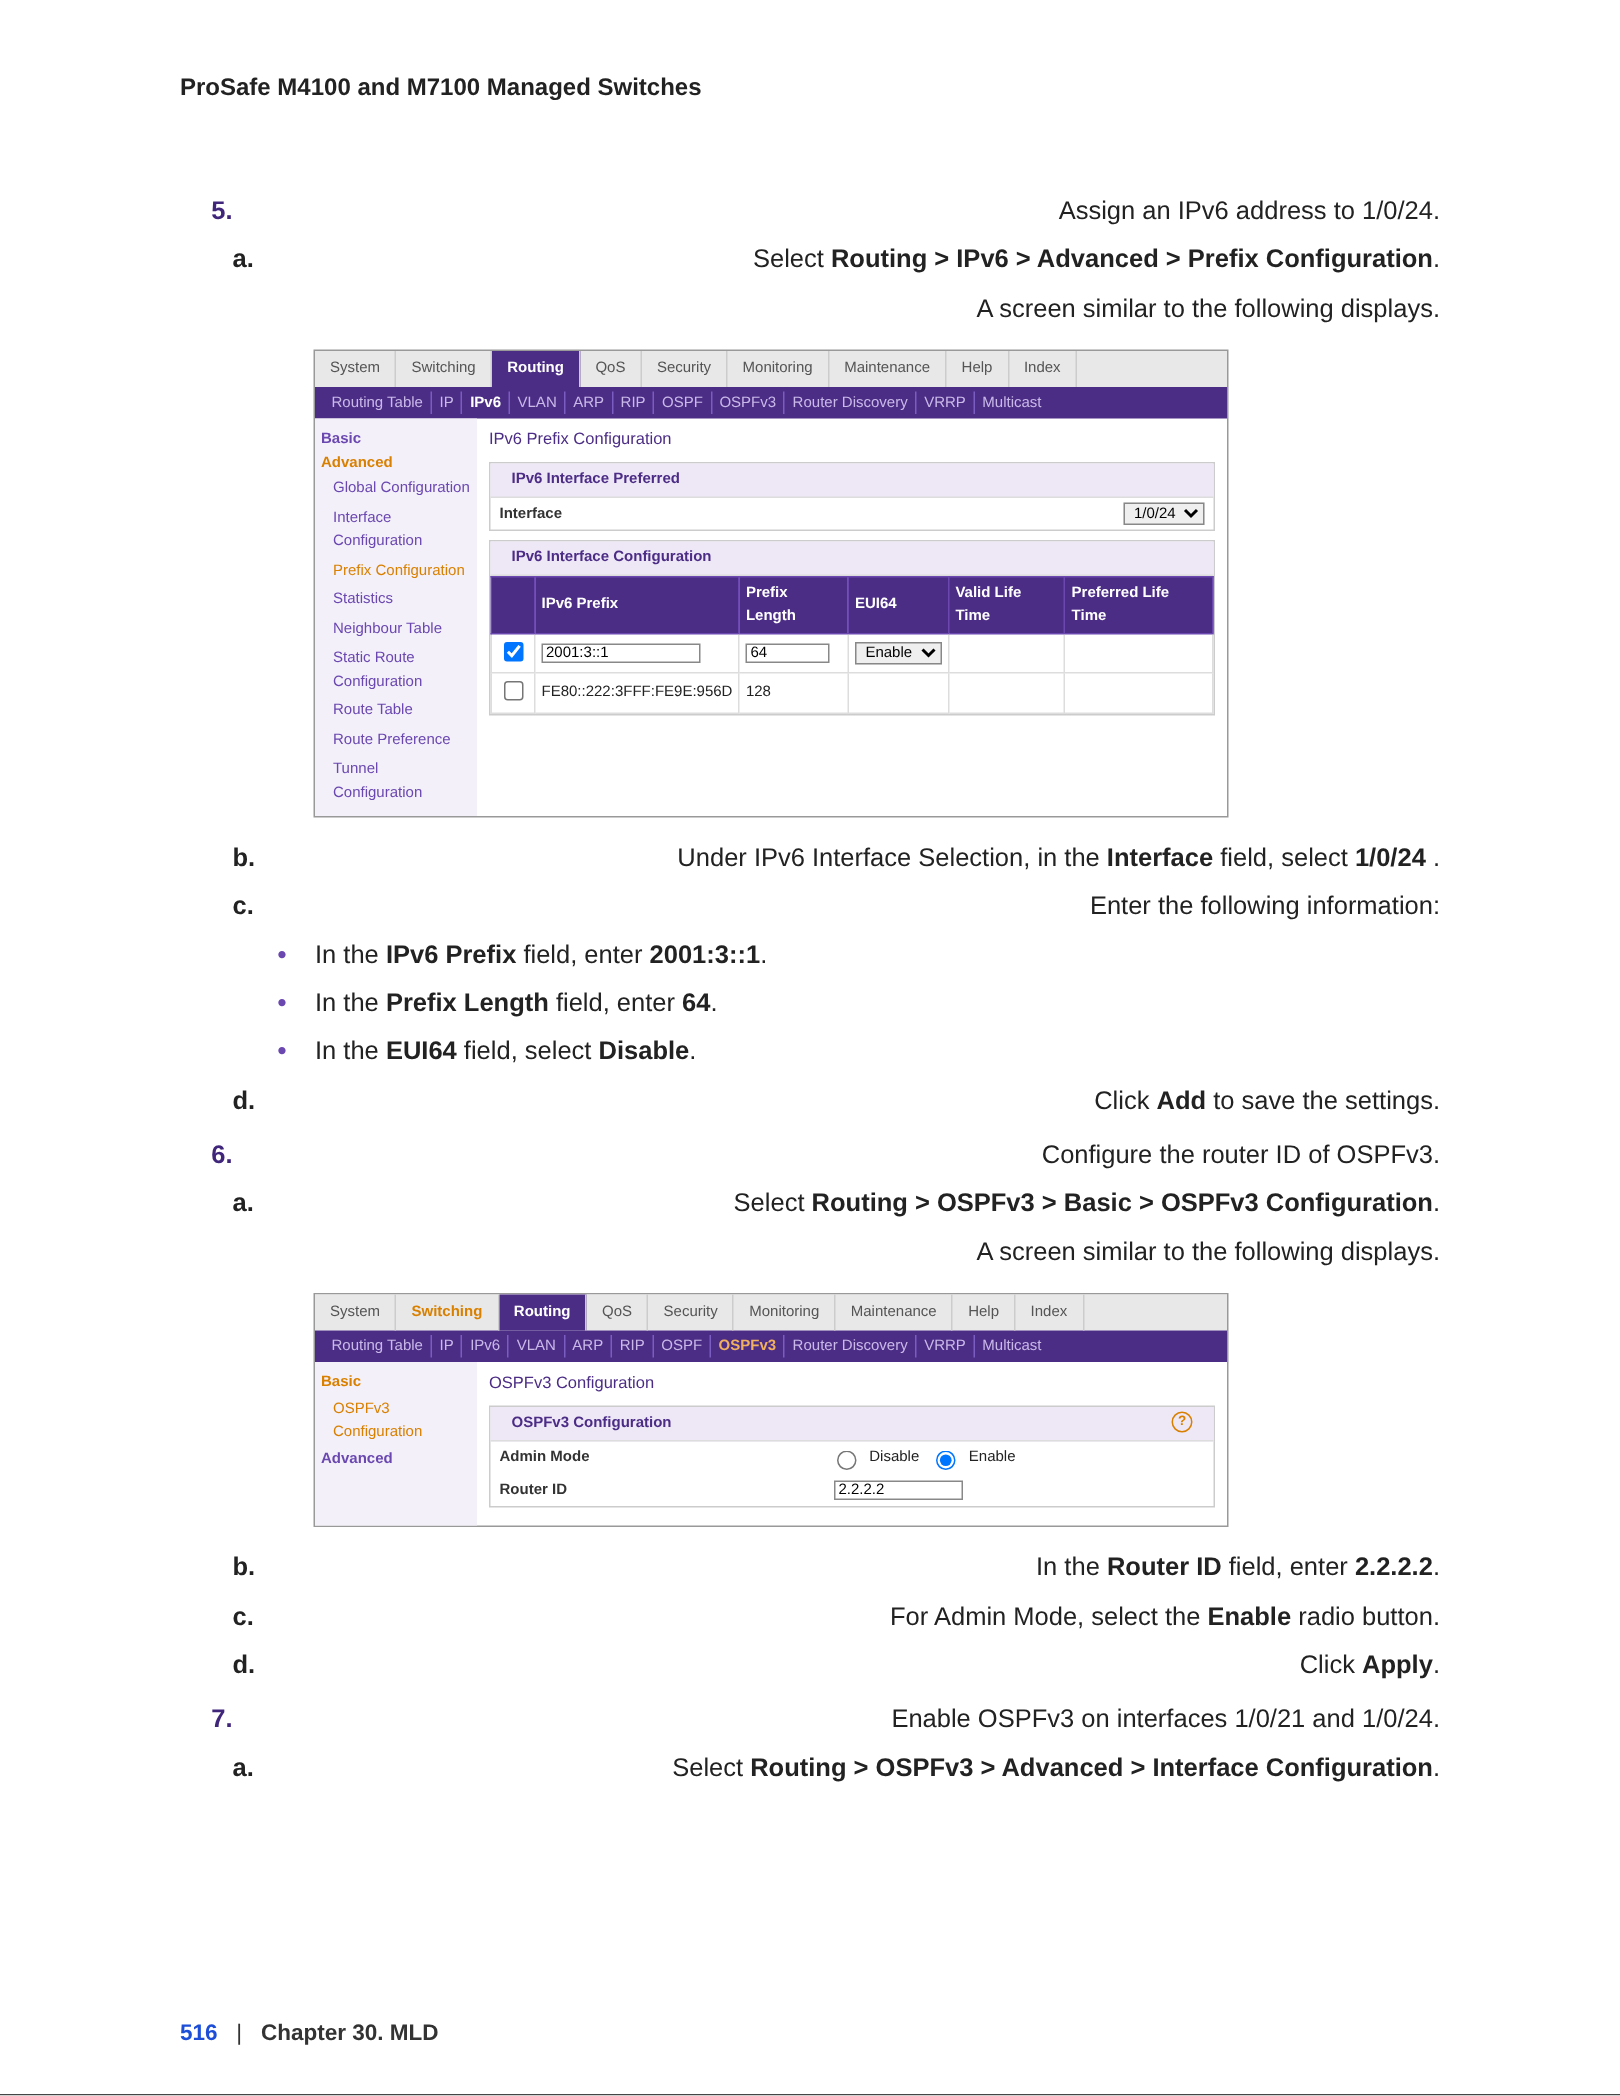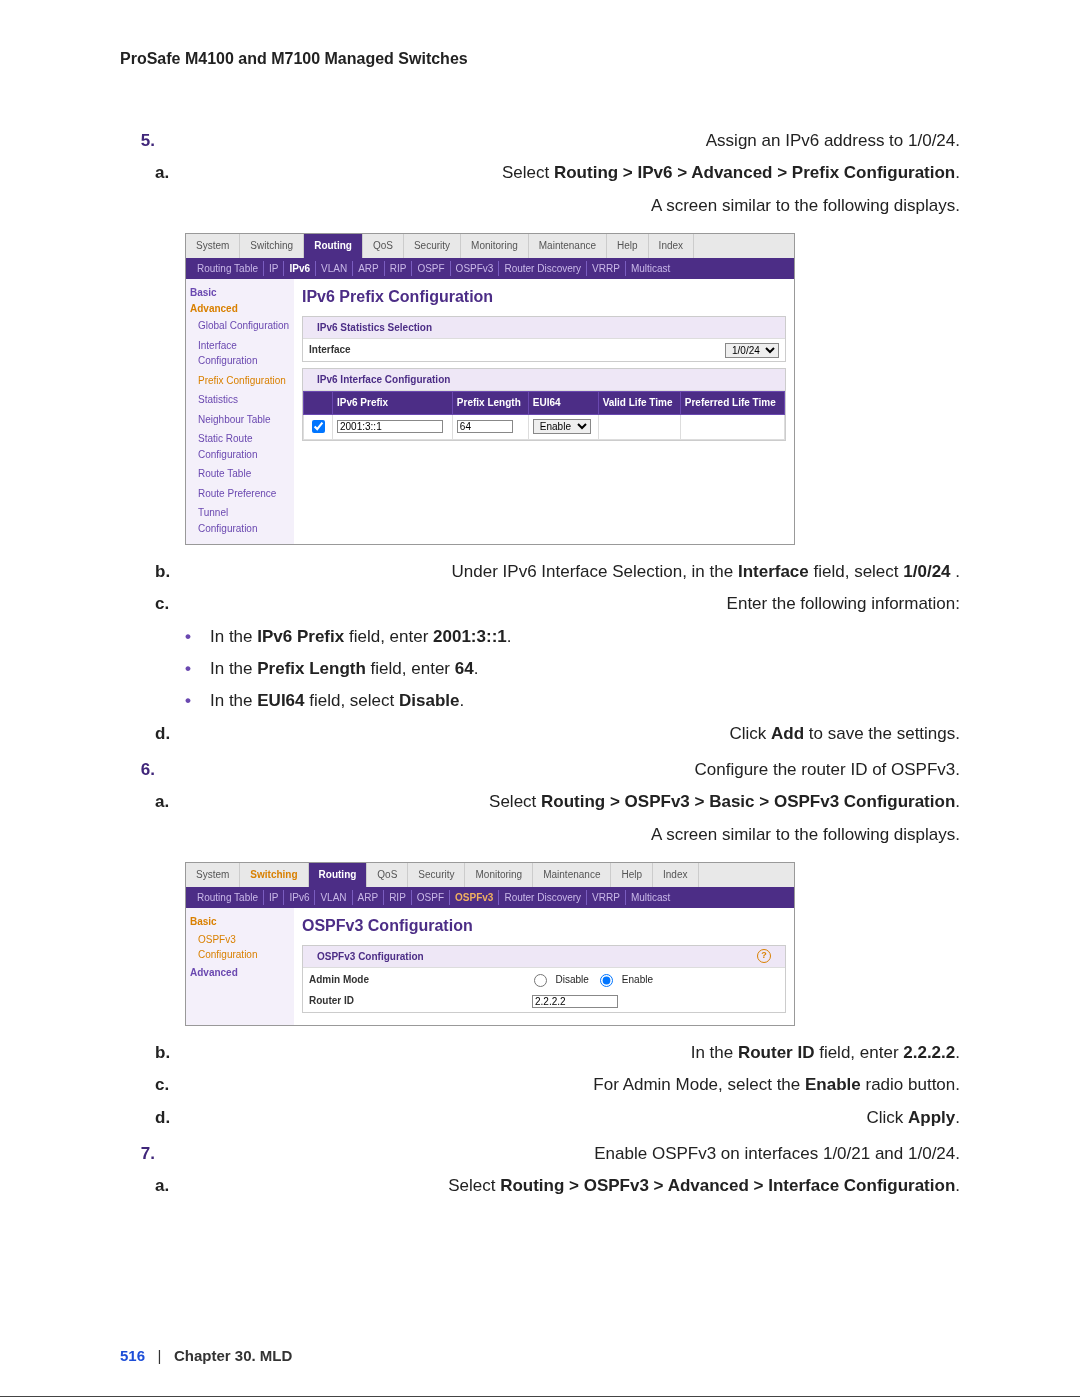--- a/index.html
+++ b/index.html
@@ -49,21 +49,21 @@
   .sub-body { flex: 1; text-align: right; }
   .bullet {
     display: flex;
     margin-left: 65px;
     margin-top: 6px;
   }
   .bullet-dot { color: #6a48b0; font-weight: bold; width: 25px; flex-shrink: 0; }
   .bullet-body { flex: 1; }
   .bold-inline { font-weight: bold; }
   .screenshot {
-    margin: 14px 0 14px 65px;
+    margin: 14px 0 14px 89px;
   }
   
   .app {
     width: 608px;
     border: 1px solid #999;
     font-family: Verdana, Arial, sans-serif;
     font-size: 10px;
     background: #fff;
   }
   .app .tabs {
@@ -104,21 +104,21 @@
     width: 100px;
     background: #f4f0fa;
     padding: 6px 4px;
     color: #6a48b0;
   }
   .app .side .head { font-weight: bold; color: #6a48b0; }
   .app .side .head.highlight { color: #d98000; }
   .app .side .item { color: #6a48b0; padding: 2px 0 2px 8px; cursor: pointer; }
   .app .side .item.highlight { color: #d98000; }
   .app .main { flex: 1; padding: 6px 8px; }
-  .app .main .title { color: #4c2d86; font-weight: bold; margin-bottom: 6px; font-size: 16px; }
+  .app .main .title { color: #4c2d86; font-weight: normal; margin-bottom: 6px; font-size: 11px; }
   .app .panel {
     border: 1px solid #ccc;
     margin-bottom: 6px;
   }
   .app .panel .phead {
     background: #eee7f6;
     color: #4c2d86;
     font-weight: bold;
     padding: 3px 14px;
     font-size: 10px;
@@ -232,21 +232,21 @@
             <div class="item">Statistics</div>
             <div class="item">Neighbour Table</div>
             <div class="item">Static Route Configuration</div>
             <div class="item">Route Table</div>
             <div class="item">Route Preference</div>
             <div class="item">Tunnel Configuration</div>
           </div>
           <div class="main">
             <div class="title">IPv6 Prefix Configuration</div>
             <div class="panel">
-              <div class="phead">IPv6 Statistics Selection</div>
+              <div class="phead">IPv6 Interface Preferred</div>
               <div class="row">
                 <label>Interface</label>
                 <div style="flex:1"></div>
                 <select><option>1/0/24</option></select>
               </div>
             </div>
             <div class="panel">
               <div class="phead">IPv6 Interface Configuration</div>
               <table>
                 <tbody>
@@ -257,20 +257,28 @@
                   <th>EUI64</th>
                   <th>Valid Life Time</th>
                   <th>Preferred Life Time</th>
                 </tr>
                 <tr>
                   <td><input type="checkbox" checked="" style=""></td>
                   <td><input type="text" style="width: 100px;" value="2001:3::1"></td>
                   <td><input type="text" style="width: 50px;" value="64"></td>
                   <td><select><option>Enable</option></select></td>
                   <td></td>
+                      <td></td>
+                </tr>
+                <tr>
+                  <td><input type="checkbox" style=""></td>
+                  <td>FE80::222:3FFF:FE9E:956D</td>
+                  <td>128</td>
+                  <td></td>
+                      <td></td>
                       <td></td>
                 </tr>
               </tbody>
                 </table>
             </div>
           </div>
         </div>
       </div>
     </div>
 

